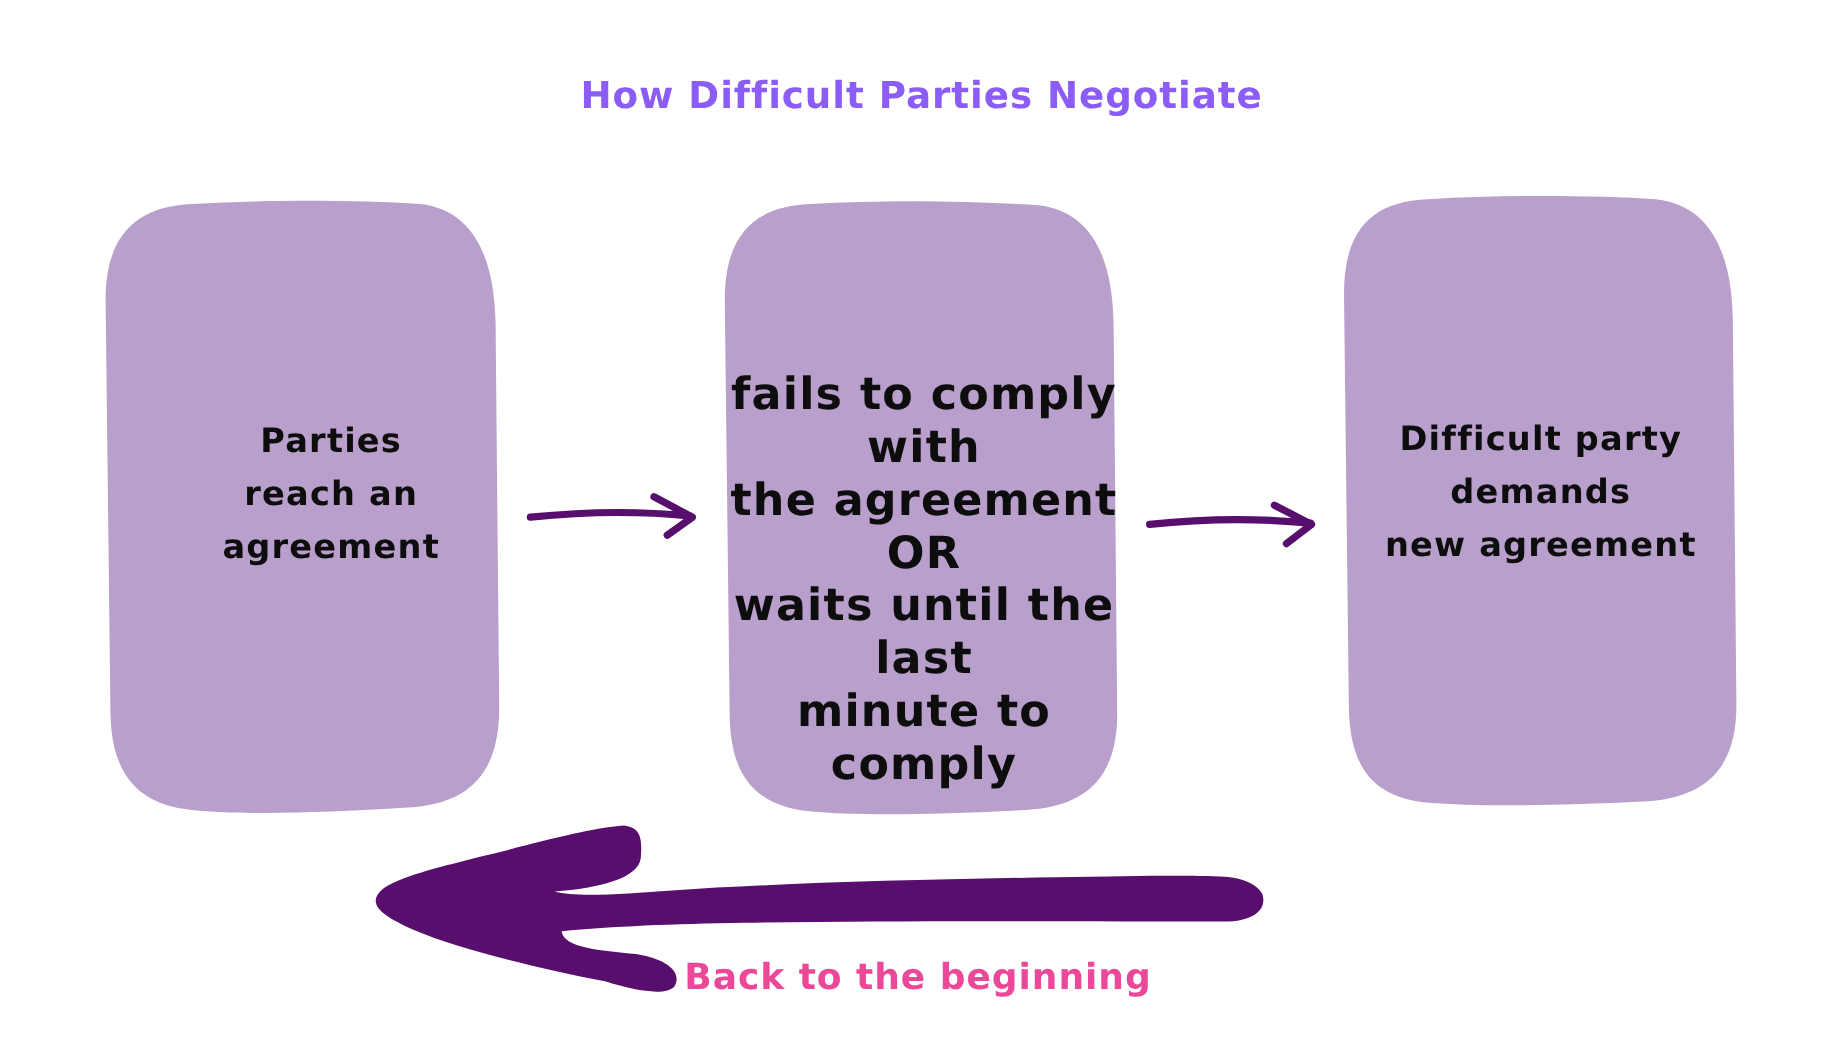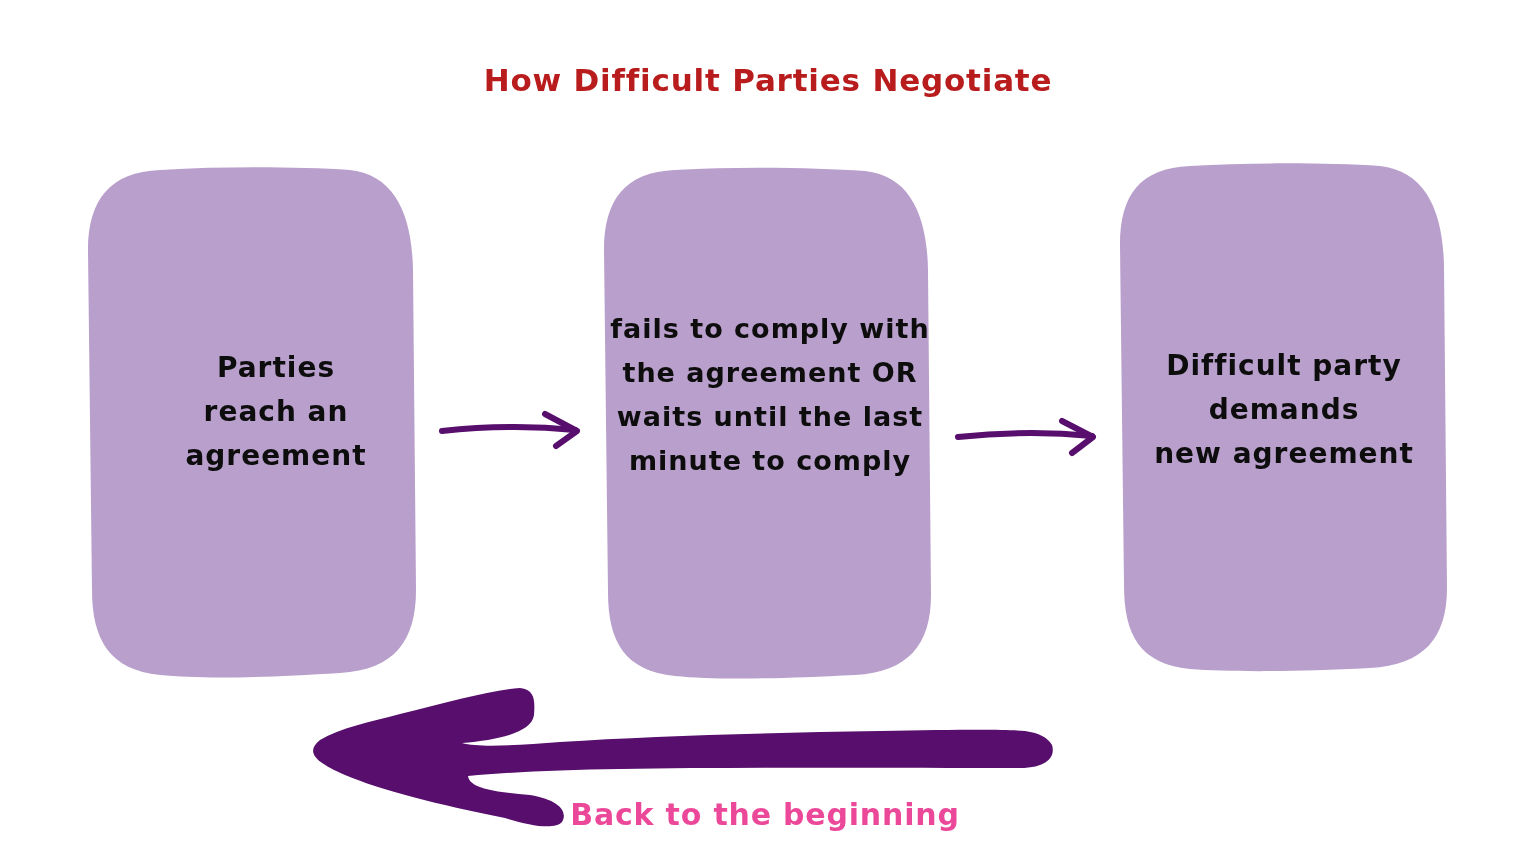--- a/index.html
+++ b/index.html
@@ -17,41 +17,41 @@
     }
     .title {
       position: absolute;
       left: 0;
       width: 1536px;
       top: 62px;
       text-align: center;
       font-size: 31px;
       font-weight: bold;
       letter-spacing: 0.8px;
-      color: #b91c1c;
+      color: #8b5cf6;
     }
     .canvas {
       position: absolute;
       left: 0;
       top: 0;
       width: 1536px;
       height: 864px;
     }
     .box-text {
       position: absolute;
       text-align: center;
       font-size: 28px;
       font-weight: bold;
       line-height: 44px;
       letter-spacing: 1px;
       color: #0d0d0d;
       white-space: pre-line;
     }
     #box1-text { left: 90px;  width: 372px; top: 346px; }
-    #box2-text { left: 606px; width: 328px; top: 307px; font-size: 27px; }
+    #box2-text { left: 606px; width: 328px; top: 307px; font-size: 37px; }
     #box3-text { left: 1120px; width: 328px; top: 344px; }
     .caption {
       position: absolute;
       left: 560px;
       width: 410px;
       top: 797px;
       text-align: center;
       font-size: 30px;
       font-weight: bold;
       letter-spacing: 0.8px;

